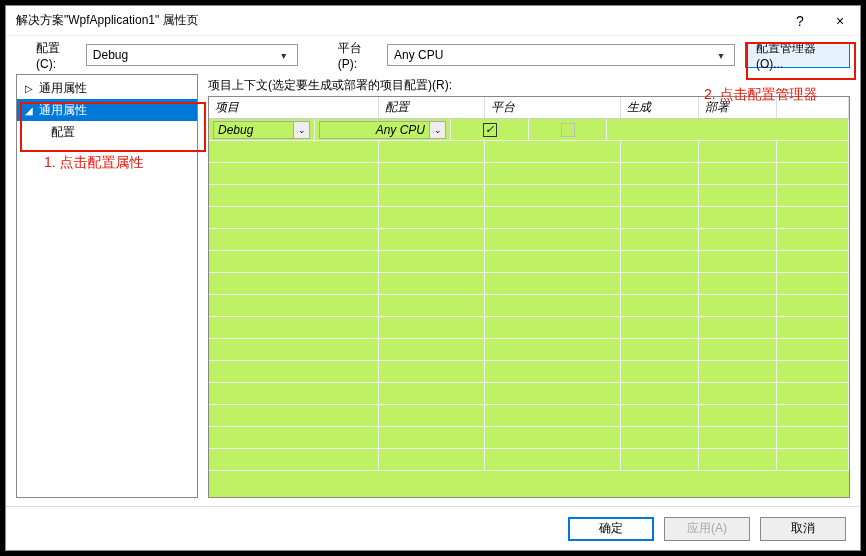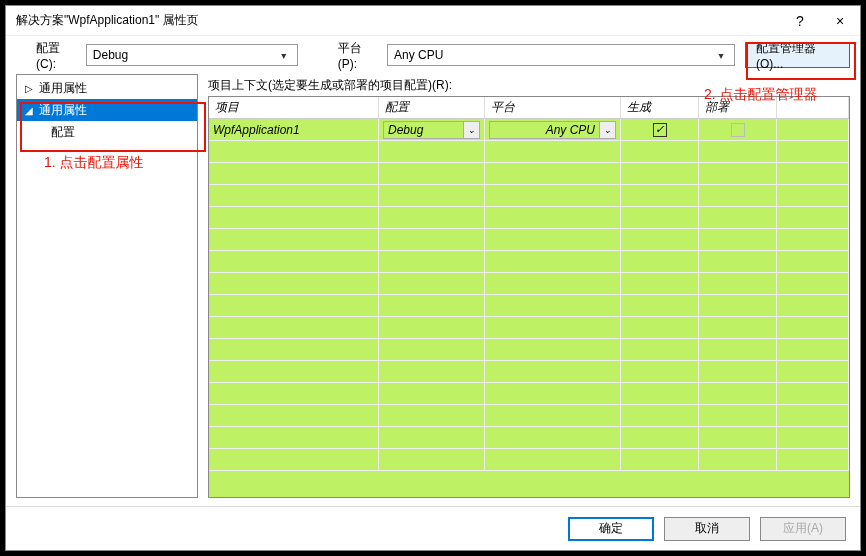--- a/index.html
+++ b/index.html
@@ -221,21 +221,20 @@
         <div class="grid-head">
           <div class="cell c-proj">项目</div>
           <div class="cell c-cfg">配置</div>
           <div class="cell c-plat">平台</div>
           <div class="cell c-build">生成</div>
           <div class="cell c-deploy">部署</div>
           <div class="cell c-rest"></div>
         </div>
         <div class="grid-rows">
           <div class="grid-row">
-            <div class="cell c-proj">WpfApplication1</div>
             <div class="cell c-cfg">
               <div class="mini-combo">
                 <span class="val">Debug</span>
                 <span class="arrow">⌄</span>
               </div>
             </div>
             <div class="cell c-plat">
               <div class="mini-combo">
                 <span class="val">Any CPU</span>
                 <span class="arrow">⌄</span>
@@ -370,21 +369,21 @@
               <div class="cell c-deploy"></div>
               <div class="cell c-rest"></div>
             </div>
         </div>
       </div>
     </div>
   </div>
 
   <div class="footer">
     <button class="primary">确定</button>
+    <button disabled="">应用(A)</button>
     <button>取消</button>
-    <button disabled="">应用(A)</button>
   </div>
 
   <div class="hl hl-mgr"></div>
   <div class="hl hl-tree"></div>
   <div class="ann ann1">1. 点击配置属性</div>
   <div class="ann ann2">2. 点击配置管理器</div>
 </div>
 
 </body></html>

